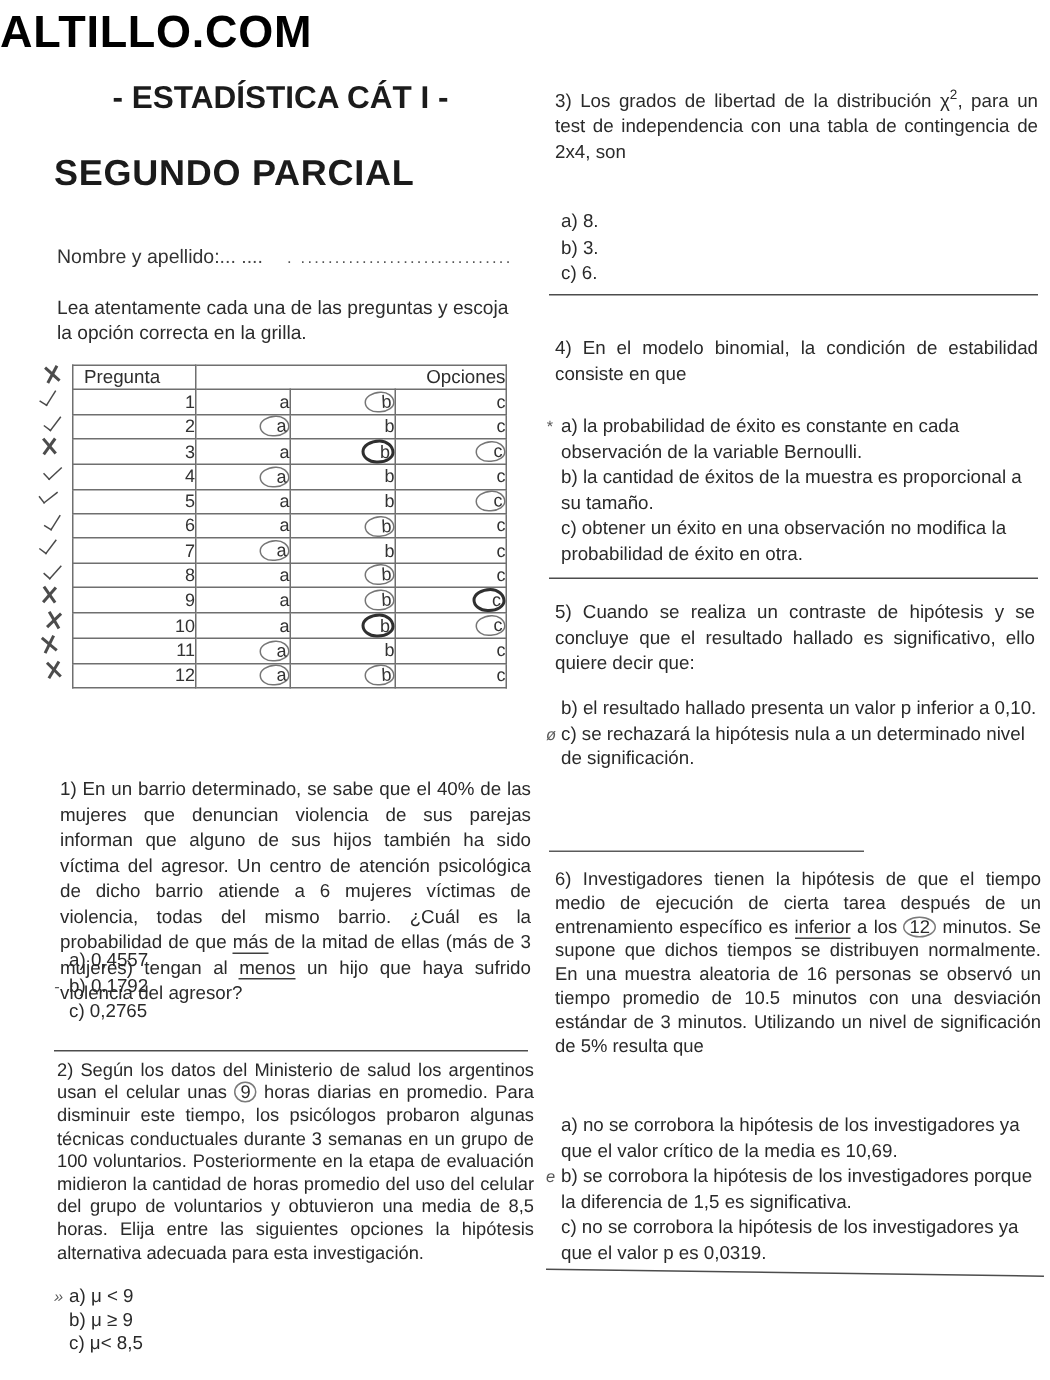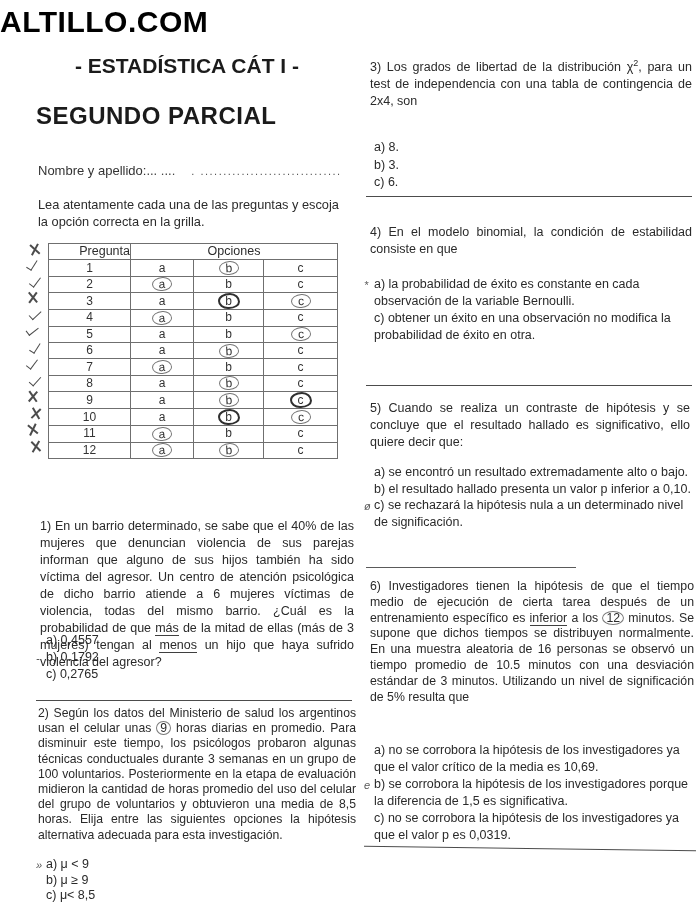--- a/index.html
+++ b/index.html
@@ -17,23 +17,23 @@
 
   
   .name-row{top:163px;left:38px;width:318px;font-size:13px;color:#333;white-space:nowrap;}
   .name-dots1{color:#444;}
   .name-dots2{color:#555;letter-spacing:1.5px;margin-left:16px;font-size:11px;}
   .instructions{top:197px;left:38px;width:314px;font-size:12.8px;line-height:16.5px;color:#2b2b2b;}
 
   
   .grid-wrap{top:243px;left:48px;}
   table.grid{border-collapse:collapse;table-layout:fixed;width:289px;font-size:12px;color:#333;}
-  .grid th,.grid td{border:1px solid #6f6f6f;padding:0;height:15.4px;text-align:center;font-weight:normal;line-height:13px;}
+  .grid th,.grid td{border:1px solid #6f6f6f;padding:0;height:15.4px;text-align:right;font-weight:normal;line-height:13px;}
   .grid th{font-size:12.5px;color:#2d2d2d;}
-  .grid th.h-preg{text-align:right;padding-left:7px;}
+  .grid th.h-preg{text-align:left;padding-left:7px;}
 
   
   .marks{top:243px;left:25px;width:22px;height:220px;}
   .mk{position:absolute;width:16px;height:14px;}
   .mk-check::before{content:"";position:absolute;left:1px;top:3px;width:11px;height:5px;
     border-left:1.7px solid #4a4a4a;border-bottom:1.7px solid #4a4a4a;transform:rotate(-48deg);}
   .mk-cross::before,.mk-cross::after{content:"";position:absolute;left:7px;top:0;width:1.7px;height:13px;background:#4c4c4c;}
   .mk-cross::before{transform:rotate(36deg);}
   .mk-cross::after{transform:rotate(-40deg);}
 
@@ -216,28 +216,28 @@
   <div class="opt"><span class="premark"></span><span>a)  8.</span></div>
   <div class="opt"><span class="premark"></span><span>b)  3.</span></div>
   <div class="opt"><span class="premark"></span><span>c)  6.</span></div>
 </div>
 
 <div class="abs divider dr1"></div>
 
 <p class="abs qtext q4t">4) En el modelo binomial, la condición de estabilidad consiste en que</p>
 <div class="abs opts q4o">
   <div class="opt"><span class="premark">*</span><span>a) la probabilidad de éxito es constante en cada observación de la variable Bernoulli.</span></div>
+  <div class="opt"><span class="premark"></span><span>b) la cantidad de éxitos de la muestra es proporcional a su tamaño.</span></div>
   <div class="opt"><span class="premark"></span><span>c) obtener un éxito en una observación no modifica la probabilidad de éxito en otra.</span></div>
 </div>
 
 <div class="abs divider dr2"></div>
 
 <p class="abs qtext q5t">5) Cuando se realiza un contraste de hipótesis y se concluye que el resultado hallado es significativo, ello quiere decir que:</p>
 <div class="abs opts q5o">
-  <div class="opt"><span class="premark"></span><span>a) se encontró un resultado extremadamente alto o bajo.</span></div>
   <div class="opt"><span class="premark"></span><span>b) el resultado hallado presenta un valor p inferior a 0,10.</span></div>
   <div class="opt"><span class="premark">ø</span><span>c) se rechazará la hipótesis nula a un determinado nivel de significación.</span></div>
 </div>
 
 <div class="abs divider dr3"></div>
 
 <p class="abs qtext q6t"><span>6) Investigadores tienen la hipótesis de que el tiempo medio de ejecución de cierta tarea después de un entrenamiento específico es </span><span class="hand-underline">inferior</span><span> a los </span><span class="circled-num">12</span><span> minutos. Se supone que dichos tiempos se distribuyen normalmente. En una muestra aleatoria de 16 personas se observó un tiempo promedio de 10.5 minutos con una desviación estándar de 3 minutos. Utilizando un nivel de significación de 5% resulta que</span></p>
 <div class="abs opts q6o">
   <div class="opt"><span class="premark"></span><span>a) no se corrobora la hipótesis de los investigadores ya que el valor crítico de la media es 10,69.</span></div>
   <div class="opt"><span class="premark">e</span><span>b) se corrobora la hipótesis de los investigadores porque la diferencia de 1,5 es significativa.</span></div>

